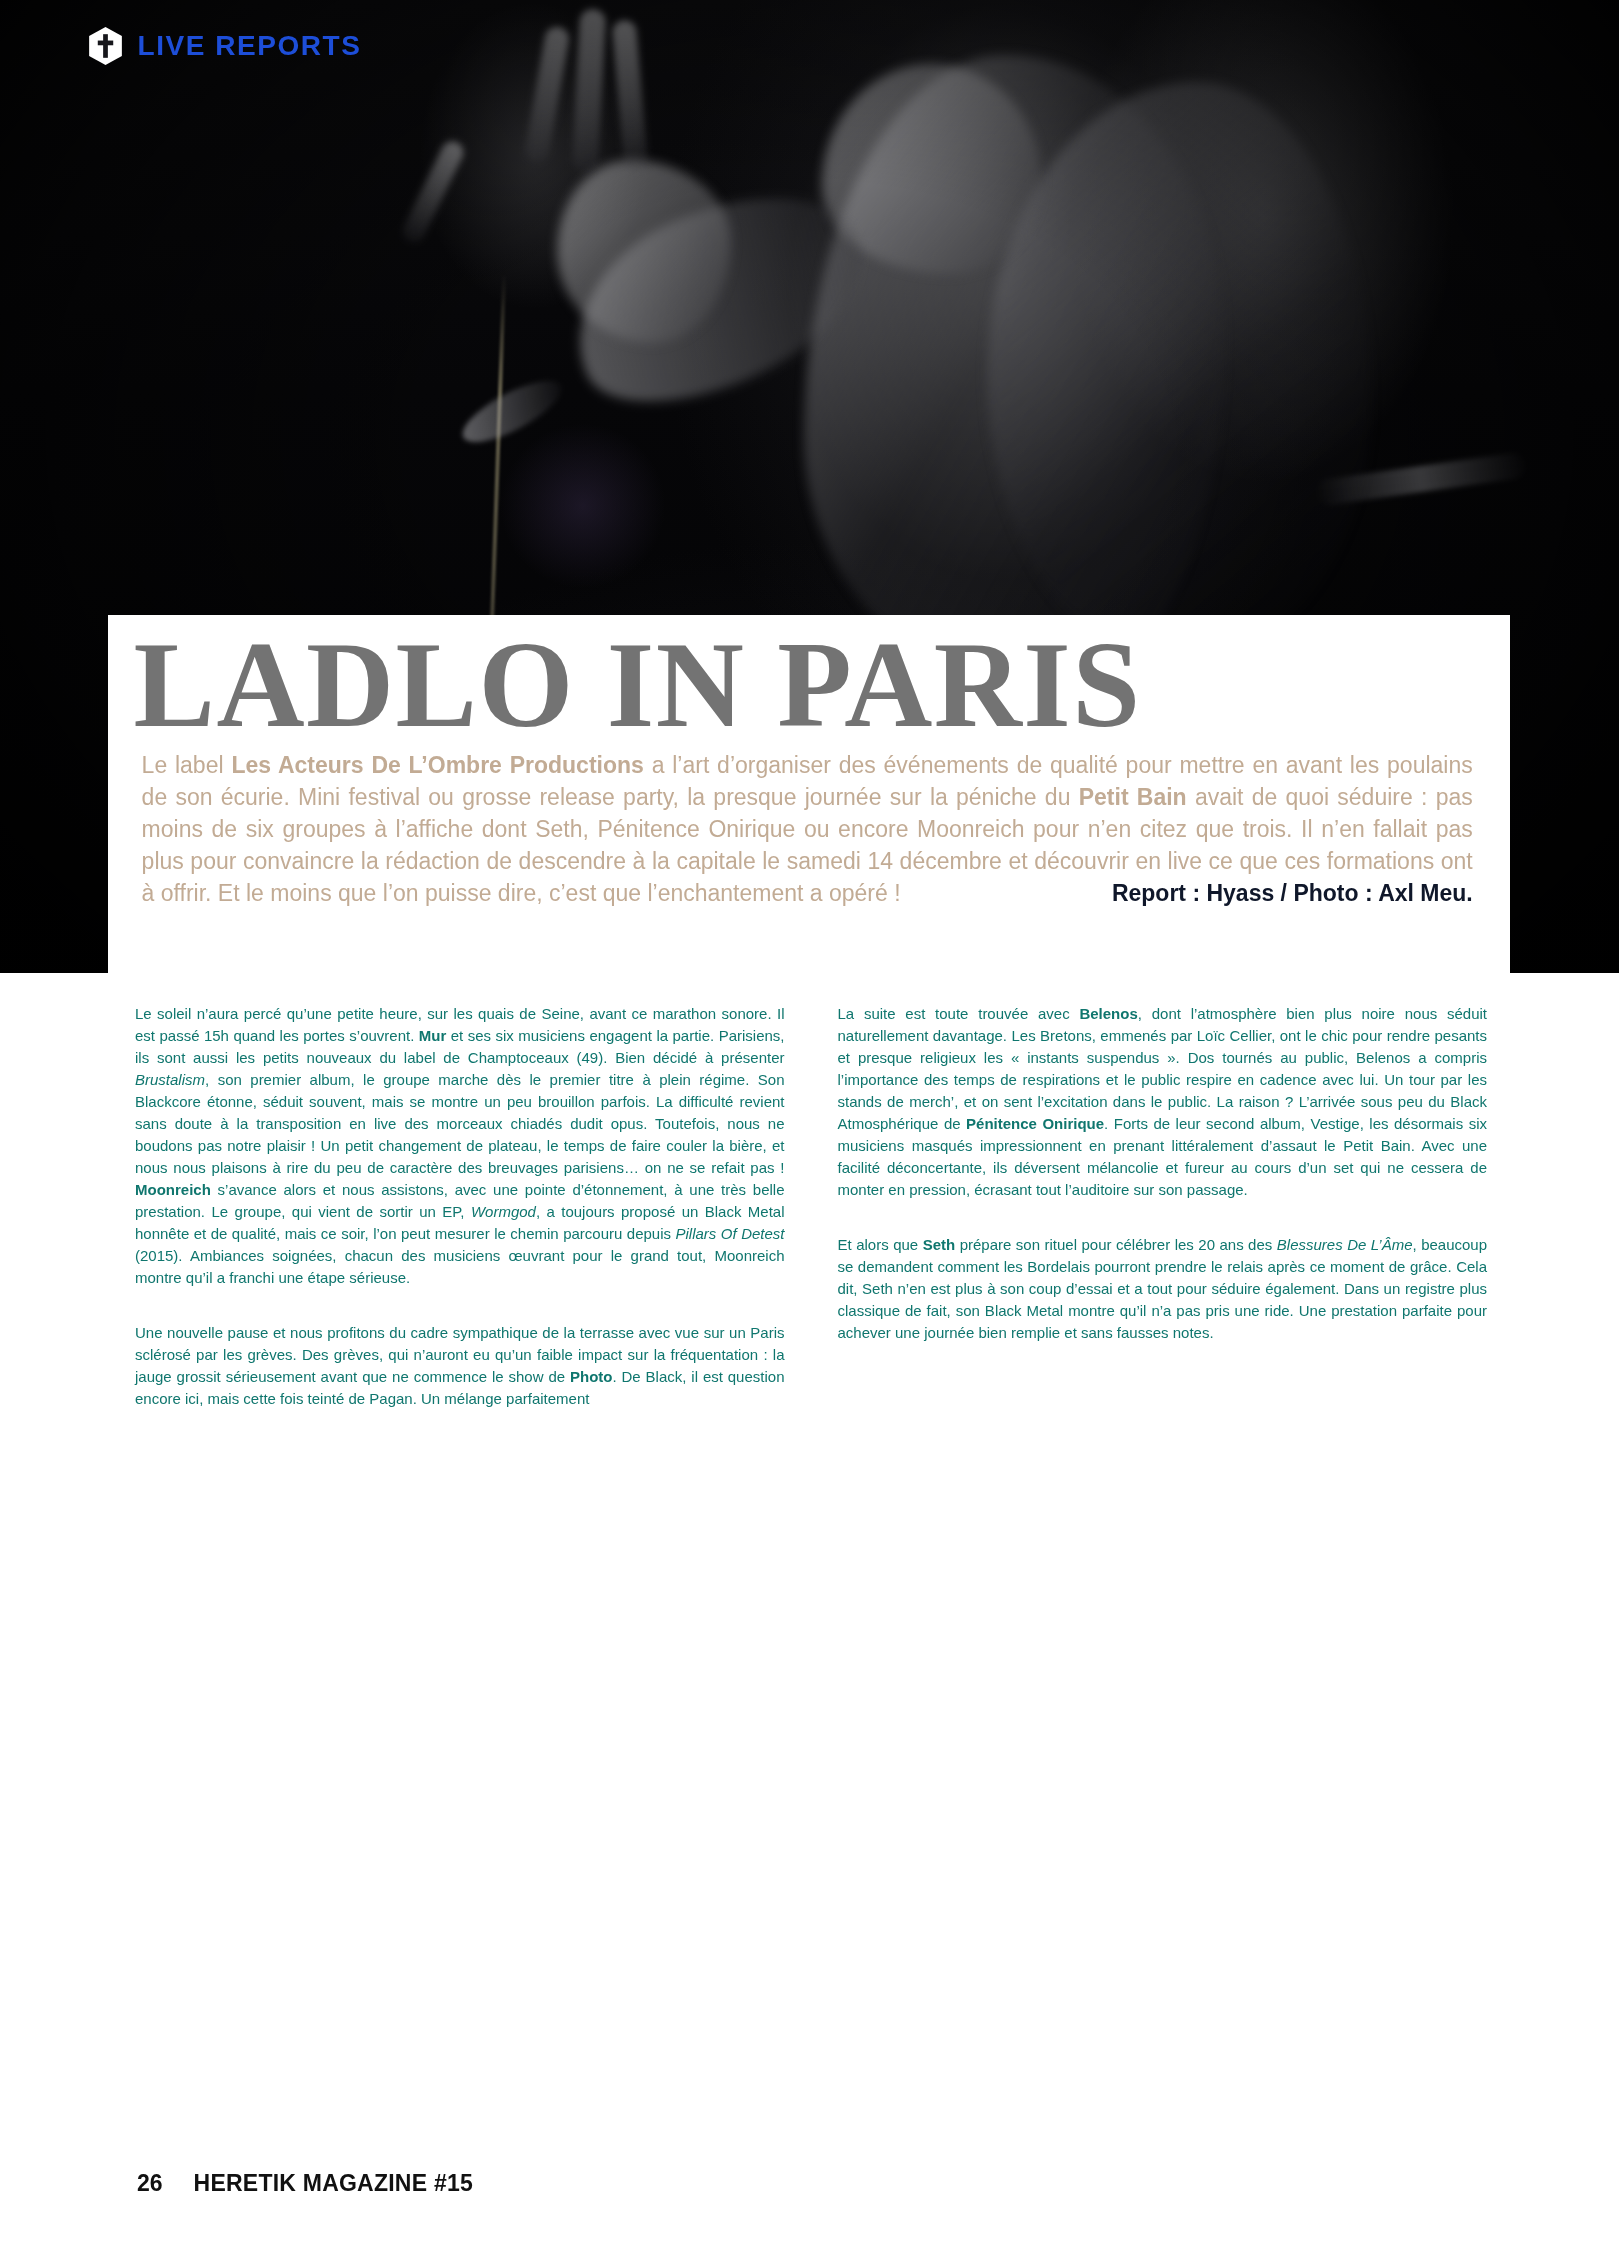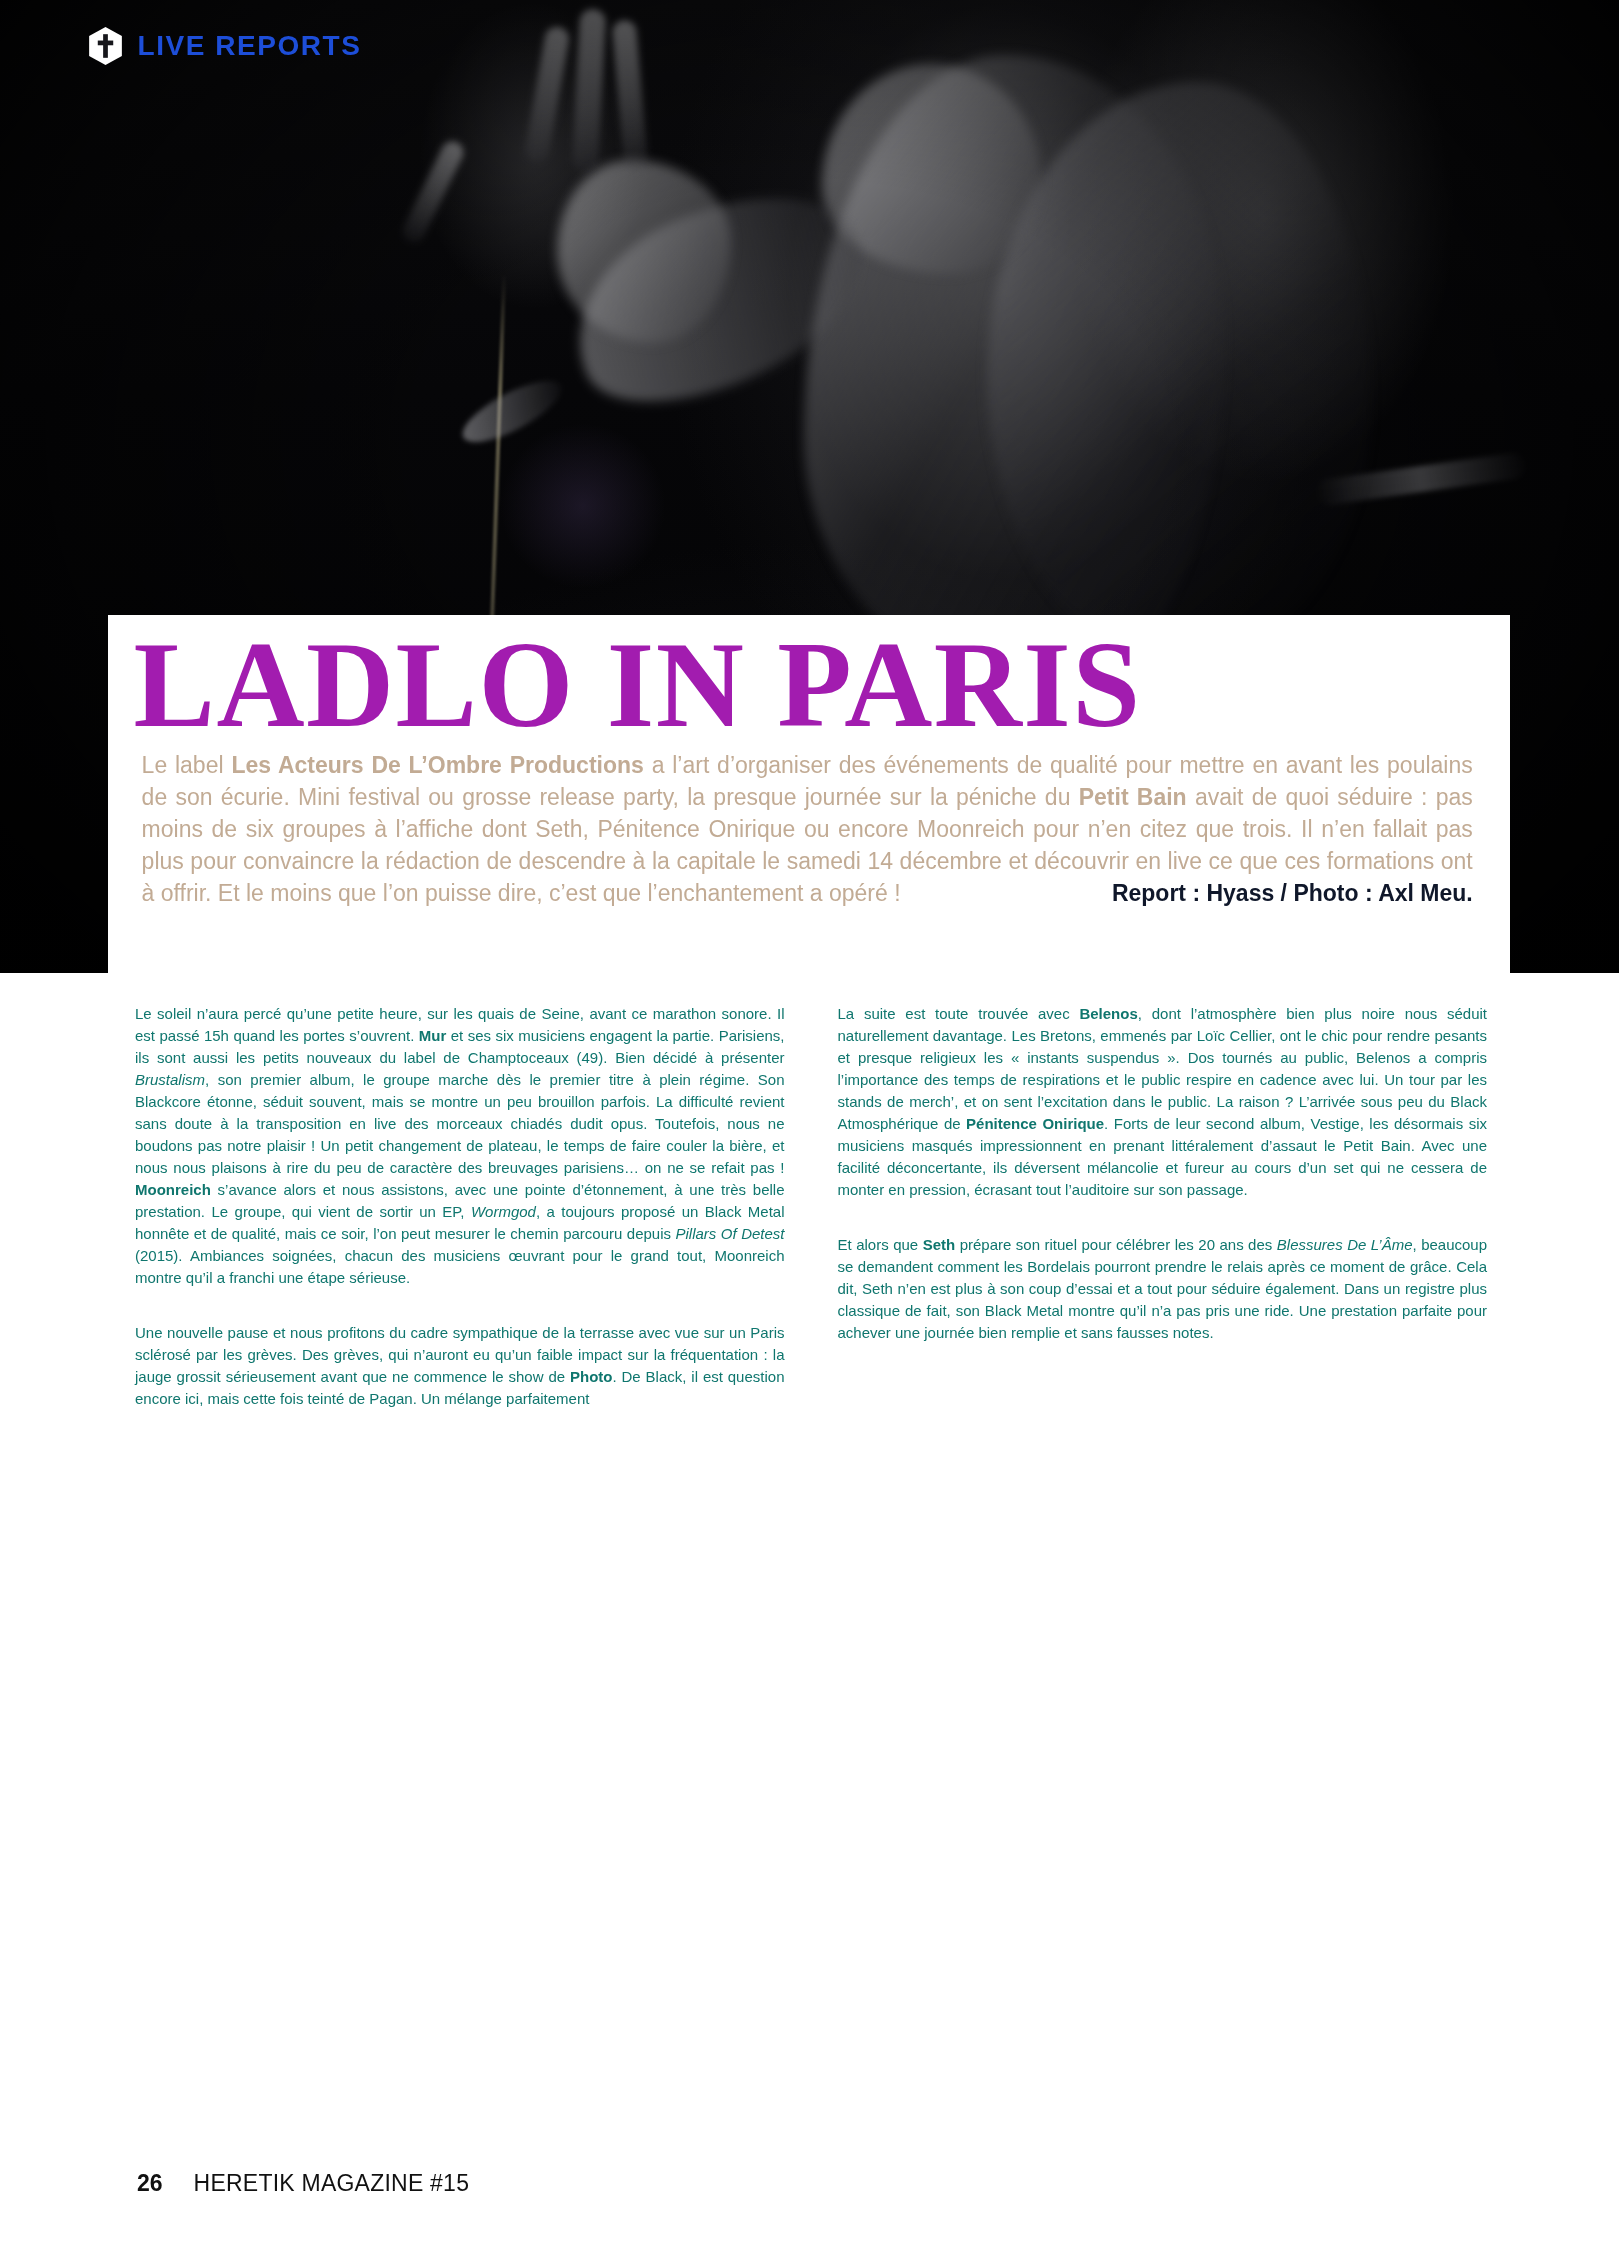--- a/index.html
+++ b/index.html
@@ -56,42 +56,42 @@
   .hexbadge{width:35px;height:40px;position:relative;}
   .hexbadge svg{display:block;}
   .kicker-text{color:#1d4ed8;font-size:28px;font-weight:700;letter-spacing:.055em;
         font-family:"Liberation Sans",sans-serif;}
 
   
   #titlepanel{position:absolute;left:108px;top:615px;width:1402px;height:358px;
         background:#ffffff;z-index:5;box-sizing:border-box;
         padding:12.8px 25.6px 0 25.6px;}
   #bigtitle{font-family:"Liberation Serif",serif;font-weight:700;
-        font-size:122px;line-height:.94;letter-spacing:.012em;color:#a21caf;
+        font-size:122px;line-height:.94;letter-spacing:.012em;color:#737373;
         margin:0 0 3.7px 0;white-space:nowrap;}
   #intro{color:#c2ab94;font-size:23px;line-height:1.385;text-align:justify;
         font-family:"Liberation Sans",sans-serif;margin:8px;padding-right:3.7px;}
   #intro b{font-weight:700;color:#c2ab94;}
   .credit{float:right;font-weight:700;color:#0f172a;}
 
   
   #body{position:absolute;left:135px;top:1003px;width:1352px;
         display:flex;gap:53px;z-index:3;}
   .col{width:650px;}
   .col p{margin:0 0 33px 0;color:#0f766e;font-size:15px;line-height:1.465;
         text-align:justify;font-family:Liberation Sans, sans-serif;
         text-justify:inter-word;}
   .col p:last-child{margin-bottom:0;}
   .col b{font-weight:700;}
   .col i{font-style:italic;}
 
   
   #footer{position:absolute;left:137px;top:2170px;display:flex;align-items:baseline;gap:31px;z-index:3;}
   #footer .pg{font-size:23px;font-weight:700;color:#111;}
-  #footer .mg{font-size:23px;font-weight:400;color:#111;letter-spacing:.01em;}
+  #footer .mg{font-size:23px;font-weight:700;color:#111;letter-spacing:.01em;}
 </style>
 </head>
 <body>
 
 <div id="hero">
   <div class="photo-bg"></div>
   <div class="fig fig-cloak"></div>
   <div class="fig fig-cloak2"></div>
   <div class="fig fig-hood"></div>
   <div class="fig fig-arm"></div>

